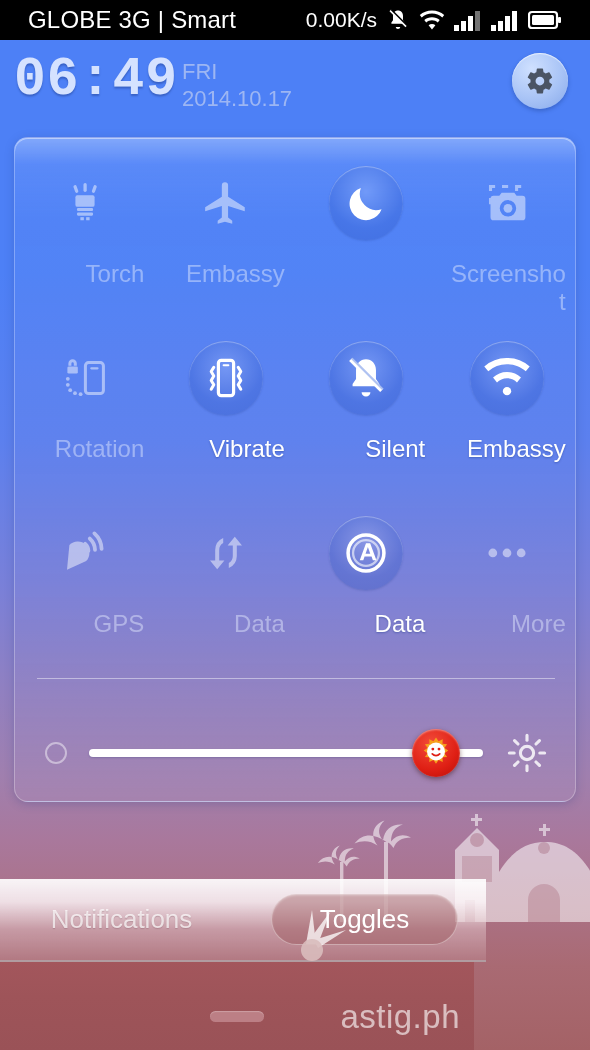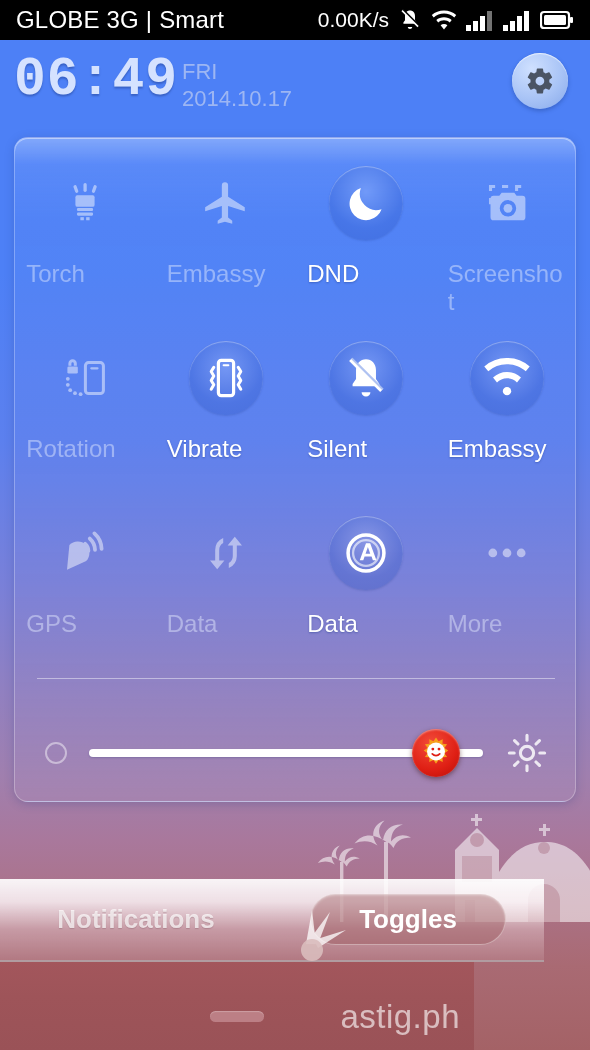--- a/index.html
+++ b/index.html
@@ -24,21 +24,21 @@
       #a96a73 92%,
       #a46266 100%);
     overflow:hidden;
   }
 
   
   .statusbar{
     position:absolute; top:0; left:0; width:590px; height:40px;
     background:#000; color:#fff;
     display:flex; align-items:center;
-    padding:0 16px;
+    padding:0 28px;
   }
   .sb-carrier{ font-size:24px; letter-spacing:0.2px; white-space:nowrap;}
   .sb-right{ margin-left:auto; display:flex; align-items:center; gap:9px;}
   .sb-speed{ font-size:21px; }
   .ic{ display:block; }
 
   
   .clockrow{
     position:absolute; top:44px; left:0; width:590px; height:88px;
   }
@@ -92,21 +92,21 @@
     width:74px; height:74px; border-radius:50%;
     display:flex; align-items:center; justify-content:center;
     position:relative;
   }
   .tile.on .iconcircle{
     background:radial-gradient(circle at 50% 35%, rgba(255,255,255,.16) 0%, rgba(40,80,190,.26) 60%, rgba(30,70,180,.30) 100%);
     box-shadow:inset 0 1px 1px rgba(255,255,255,.35), 0 1px 2px rgba(30,60,140,.22);
   }
   .tile .label{
     margin-top:20px;
-    font-size:24px; text-align:left; line-height:28px;
+    font-size:24px; text-align:right; line-height:28px;
     width:118px;
     word-break:break-word;
   }
   .tile.on .label{ color:#ffffff; text-shadow:0 1px 2px rgba(30,60,140,.45); }
   .tile.off .label{ color:rgba(232,238,255,.46); }
   .tile.on svg{ fill:#ffffff; opacity:1; }
   .tile.off svg{ fill:#ffffff; opacity:.48; }
 
   .divider{
     position:absolute; left:22px; top:540px; width:518px; height:1px;
@@ -136,24 +136,24 @@
     box-shadow:0 2px 5px rgba(60,20,20,.5), inset 0 1px 2px rgba(255,255,255,.45);
     display:flex; align-items:center; justify-content:center;
   }
   .sunicon{ margin-right:28px; flex:none; }
 
   
   .scenery{ position:absolute; left:0; bottom:120px; width:590px; height:130px; pointer-events:none; }
 
   
   .tabbar{
-    position:absolute; left:0; bottom:88px; width:544px; height:83px;
+    position:absolute; left:0; bottom:88px; width:486px; height:83px;
     background:linear-gradient(180deg, rgba(255,255,255,.92) 0%, rgba(255,250,252,.80) 28%, rgba(225,195,200,.52) 62%, rgba(190,140,148,.42) 100%);
     border-bottom:2px solid rgba(90,50,60,.45);
-    display:flex; align-items:center;font-weight:bold;
+    display:flex; align-items:center;
   }
   .tab{
     flex:1; text-align:center; font-size:26px; cursor:pointer;
   }
   .tab.inactive{ color:rgba(255,255,255,.72); text-shadow:0 1px 1px rgba(120,80,90,.3); }
   .tab.active span{
     display:inline-block;
     padding:9px 48px;
     border-radius:26px;
     color:#ffffff;
@@ -265,21 +265,20 @@
         </div>
         <div class="label">Embassy</div>
       </div>
 
       <div class="tile on">
         <div class="iconcircle">
           <svg width="44" height="44" viewBox="0 0 24 24">
             <path d="M20.5 15.4A9 9 0 0 1 9.2 3.8 9 9 0 1 0 20.5 15.4z"></path>
           </svg>
         </div>
-        <div class="label">DND</div>
       </div>
 
       <div class="tile off">
         <div class="iconcircle">
           <svg width="46" height="46" viewBox="0 0 24 24">
             <path d="M2.6 2.6h3.2v1.6H4.2v1.6H2.6zM9.4 2.6h3.2v1.6H9.4zM16.2 2.6h3.2v1.6h-1.6v1.6h-1.6zM2.6 9.4h1.6v3.2H2.6z" opacity=".95"></path>
             <path d="M19.4 9.4H21v3.2h-1.6z" opacity=".95"></path>
             <path d="M20 8.2h-3l-1.2-1.6H9.2L8 8.2H5a1.6 1.6 0 0 0-1.6 1.6v9.6A1.6 1.6 0 0 0 5 21h15a1.6 1.6 0 0 0 1.6-1.6V9.8A1.6 1.6 0 0 0 20 8.2zm-7.5 10.9a4.3 4.3 0 1 1 0-8.6 4.3 4.3 0 0 1 0 8.6z"></path>
             <circle cx="12.5" cy="14.8" r="2.3"></circle>
           </svg>

